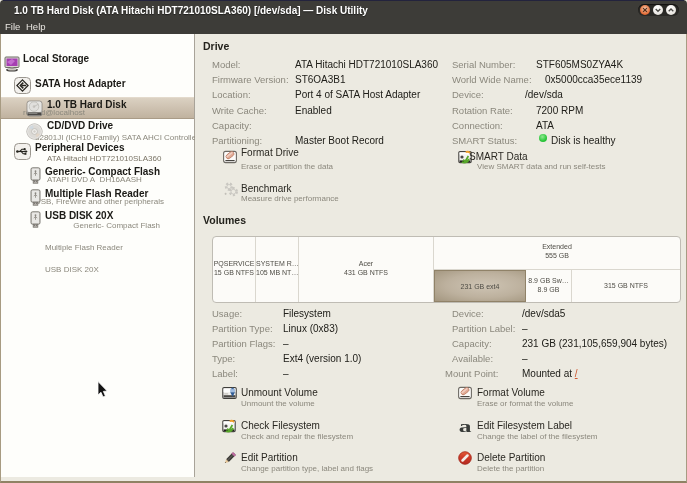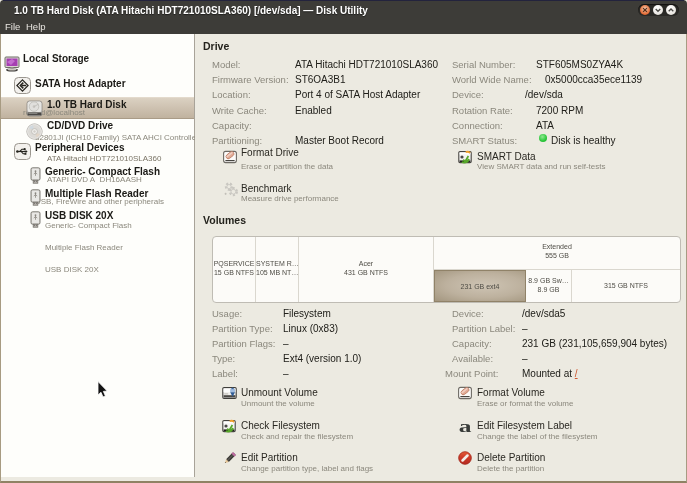--- a/index.html
+++ b/index.html
@@ -120,21 +120,21 @@
     </div>
   <div class="trow" style="left:29px;top:133px;"><svg width="11" height="17" viewBox="0 0 11 17">
         <rect x="1" y="0.8" width="9" height="12.4" rx="1.5" fill="#D7D5D0" stroke="#73706A" stroke-width="0.9"></rect>
         <rect x="2" y="1.8" width="7" height="10.4" rx="1" fill="#E9E8E5"></rect>
         <circle cx="5.5" cy="4.2" r="0.9" fill="#8A8780"></circle>
         <path d="M5.5 4.2 V8.8 M5.5 5.6 L3.8 7 M5.5 5.6 L7.2 7" stroke="#8A8780" stroke-width="0.8" fill="none"></path>
         <rect x="3.2" y="13.2" width="4.6" height="3" fill="#B9B6B0" stroke="#73706A" stroke-width="0.8"></rect>
         <rect x="3.9" y="13.8" width="1.1" height="1" fill="#6F6C66"></rect>
         <rect x="5.9" y="13.8" width="1.1" height="1" fill="#6F6C66"></rect>
       </svg></div>
-  <div class="trow" style="left:44px;top:132px;">
+  <div class="trow" style="left:44px;top:132px;text-align:right;">
       <div class="t1">Generic- Compact Flash</div>
       <div class="t2">Generic- Compact Flash</div>
     </div>
   <div class="trow" style="left:29px;top:155px;"><svg width="11" height="17" viewBox="0 0 11 17">
         <rect x="1" y="0.8" width="9" height="12.4" rx="1.5" fill="#D7D5D0" stroke="#73706A" stroke-width="0.9"></rect>
         <rect x="2" y="1.8" width="7" height="10.4" rx="1" fill="#E9E8E5"></rect>
         <circle cx="5.5" cy="4.2" r="0.9" fill="#8A8780"></circle>
         <path d="M5.5 4.2 V8.8 M5.5 5.6 L3.8 7 M5.5 5.6 L7.2 7" stroke="#8A8780" stroke-width="0.8" fill="none"></path>
         <rect x="3.2" y="13.2" width="4.6" height="3" fill="#B9B6B0" stroke="#73706A" stroke-width="0.8"></rect>
         <rect x="3.9" y="13.8" width="1.1" height="1" fill="#6F6C66"></rect>
@@ -208,21 +208,21 @@
   <div class="abs sub" style="left:46px;top:160px;">Measure drive performance</div>
   <div class="abs" style="left:263px;top:116px;"><svg width="14" height="14" viewBox="0 0 14 14">
         <rect x="0.8" y="1.6" width="12.4" height="11" rx="1.2" fill="#F5F4F1" stroke="#45433F" stroke-width="1.1"></rect>
         <rect x="1.6" y="2.4" width="10.8" height="2" fill="#FFFFFF"></rect>
         <path d="M7.5 1.2 q2.6 -1 5 0.8 l-0.6 1.8 q-2 -1.4 -4 -0.8 Z" fill="#EFA02C"></path>
         <rect x="1.6" y="10.4" width="10.8" height="1.6" fill="#23221F"></rect>
         <circle cx="4" cy="7" r="1.6" fill="#4A4845"></circle>
         <path d="M3.4 12.8 q2.8 1.6 6 0 q2 -1.2 2.4 -3.6 l-2 -0.6 q-0.4 2 -2.4 2.8 q-1.6 0.6 -3 -0.2 Z" fill="#57A829"></path>
         <path d="M5.2 9.6 l1.8 2 L10.4 6" fill="none" stroke="#57A829" stroke-width="1.7"></path>
       </svg></div>
-  <div class="abs atitle" style="left:282px;top:117px;text-align:right;">SMART Data</div>
+  <div class="abs atitle" style="left:274px;top:117px;text-align:right;">SMART Data</div>
   <div class="abs sub" style="left:282px;top:128px;">View SMART data and run self-tests</div>
 
   <div class="abs hdr" style="left:8px;top:180px;">Volumes</div>
   <div id="diagram">
     <div class="cell" style="left:0;top:0;width:43px;height:65px;">
         <div class="clines" style="top:23px;">PQSERVICE<br>15 GB NTFS</div>
       </div>
     <div class="cell" style="left:43px;top:0;width:43px;height:65px;">
         <div class="clines" style="top:23px;">SYSTEM R…<br>105 MB NT…</div>
       </div>

